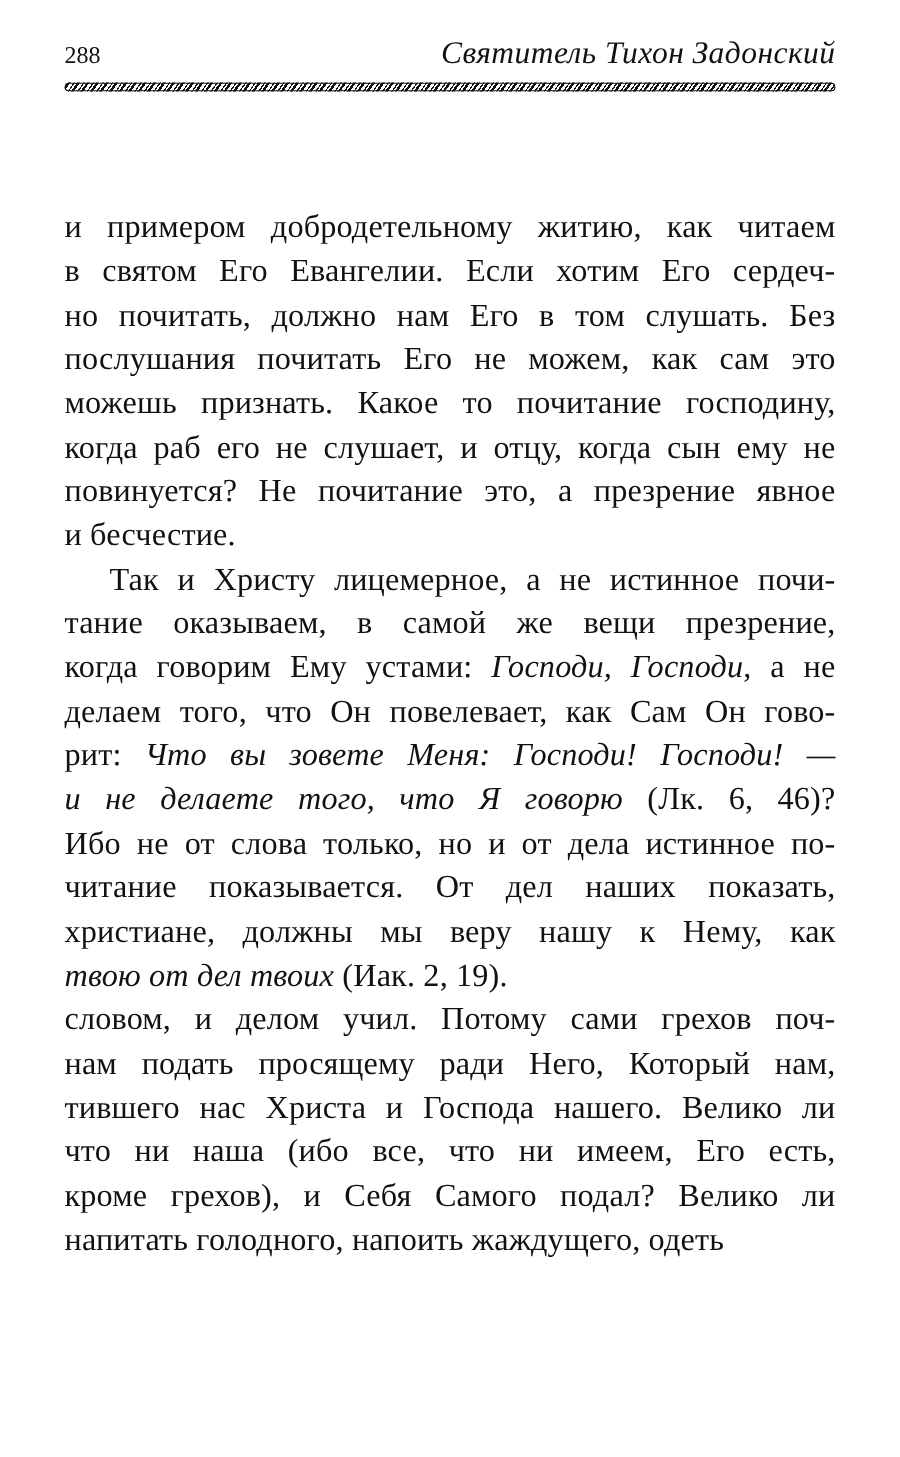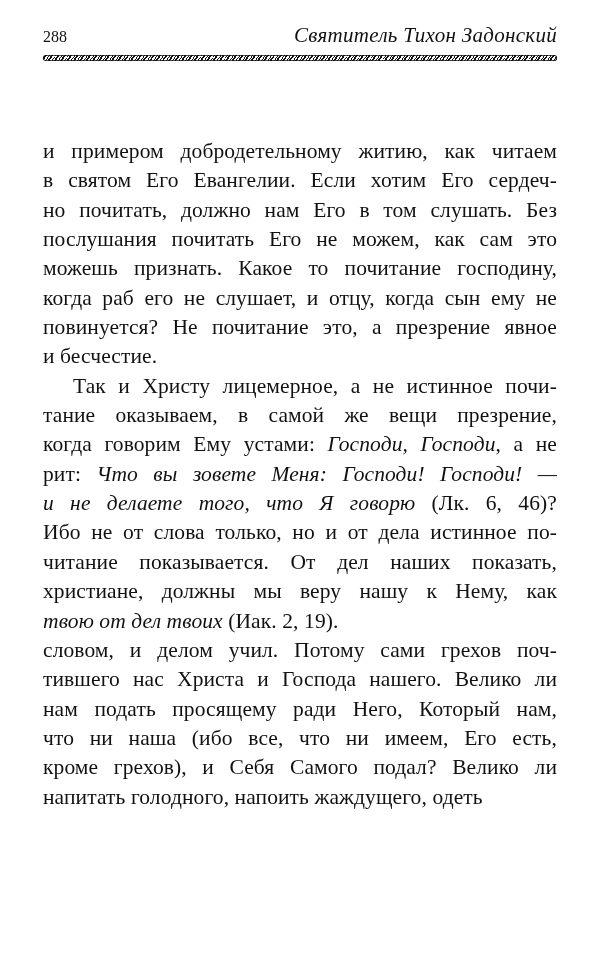--- a/index.html
+++ b/index.html
@@ -107,29 +107,30 @@
         <span class="line"><span>послушания почитать Его не можем, как сам это</span></span>
         <span class="line"><span>можешь признать. Какое то почитание господину,</span></span>
         <span class="line"><span>когда раб его не слушает, и отцу, когда сын ему не</span></span>
         <span class="line"><span>повинуется? Не почитание это, а презрение явное</span></span>
         <span class="line last"><span>и бесчестие.</span></span>
       </div>
       <div>
         <span class="line indent justify-box"><span>Так и Христу лицемерное, а не истинное почи-</span></span>
         <span class="line"><span>тание оказываем, в самой же вещи презрение,</span></span>
         <span class="line"><span>когда говорим Ему устами: </span><span class="it">Господи, Господи</span><span>, а не</span></span>
+        <span class="line"><span>делаем того, что Он повелевает, как Сам Он гово-</span></span>
         <span class="line"><span>рит: </span><span class="it">Что вы зовете Меня: Господи! Господи! —</span></span>
         <span class="line"><span class="it">и не делаете того, что Я говорю</span><span> (Лк. 6, 46)?</span></span>
         <span class="line"><span>Ибо не от слова только, но и от дела истинное по-</span></span>
         <span class="line"><span>читание показывается. От дел наших показать,</span></span>
         <span class="line"><span>христиане, должны мы веру нашу к Нему, как</span></span>
         <span class="line last"><span class="it">твою от дел твоих</span><span> (Иак. 2, 19).</span></span>
       </div>
       <div>
         <span class="line"><span>словом, и делом учил. Потому сами грехов поч-</span></span>
+        <span class="line"><span>нам подать просящему ради Него, Который нам,</span></span>
         <span class="line"><span>тившего нас Христа и Господа нашего. Велико ли</span></span>
-        <span class="line"><span>нам подать просящему ради Него, Который нам,</span></span>
         <span class="line"><span>что ни наша (ибо все, что ни имеем, Его есть,</span></span>
         <span class="line"><span>кроме грехов), и Себя Самого подал? Велико ли</span></span>
         <span class="line last"><span>напитать голодного, напоить жаждущего, одеть</span></span>
       </div>
     </div>
 </div>
 
 </body></html>

